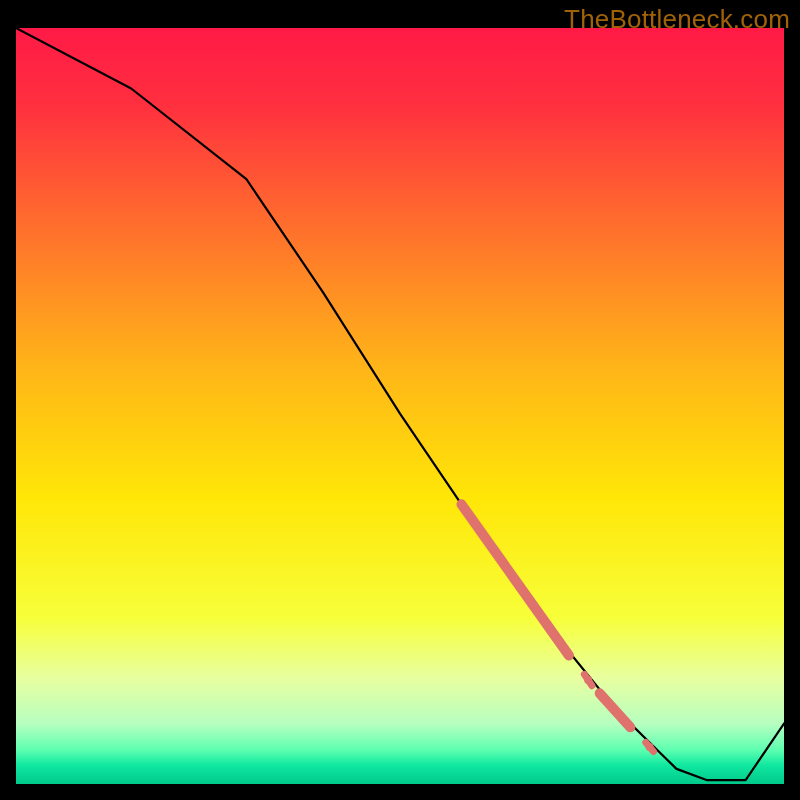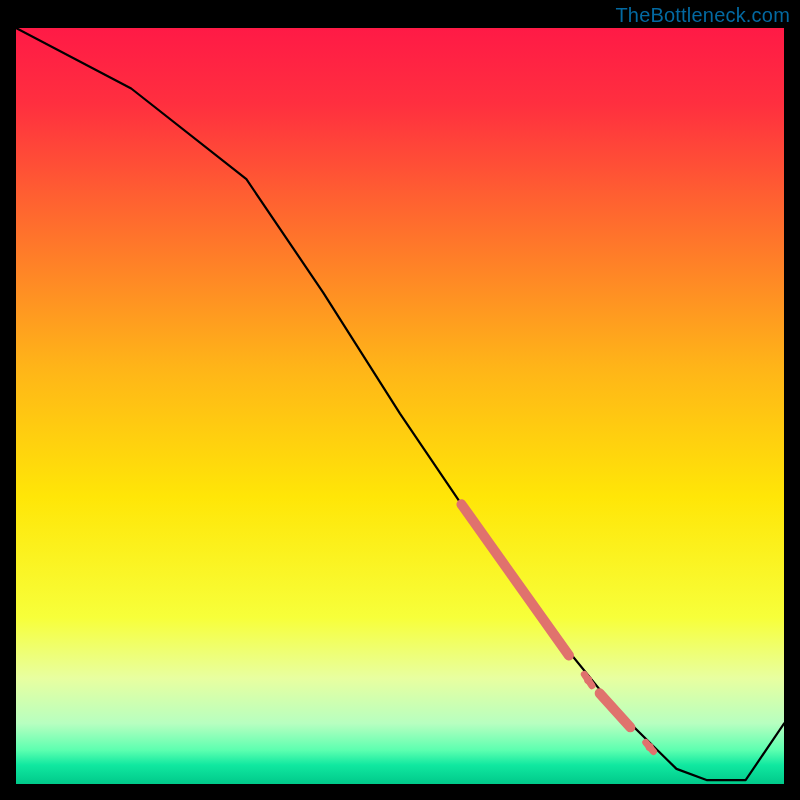--- a/index.html
+++ b/index.html
@@ -8,22 +8,22 @@
     position: relative;
     width: 800px;
     height: 800px;
     background: #000;
   }
   .watermark {
     position: absolute;
     top: 4px;
     right: 10px;
     font-family: Arial, Helvetica, sans-serif;
-    font-size: 20px;
-    color: #0369a1;
+    font-size: 26px;
+    color: #a16207;
     letter-spacing: 0.2px;
     z-index: 10;
     text-align: right;
   }
   .plot {
     position: absolute;
     left: 16px;
     top: 28px;
     width: 768px;
     height: 756px;

